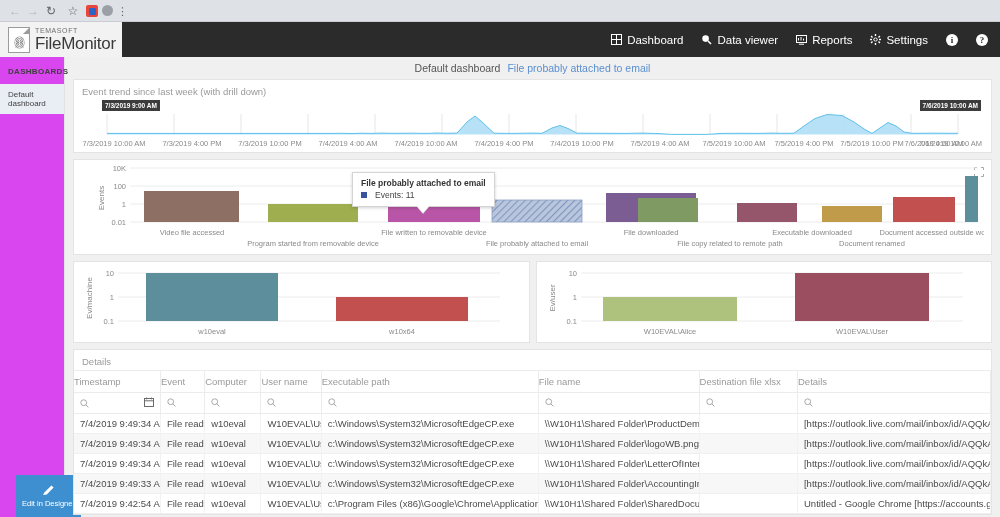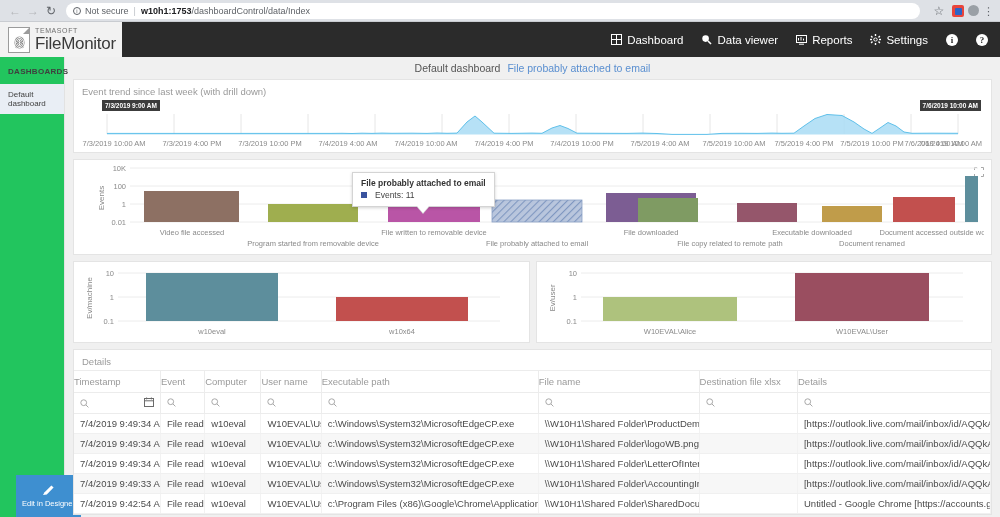--- a/index.html
+++ b/index.html
@@ -119,21 +119,21 @@
     background: #ffffff; color: #2b2b2b;
     font-size: 9px; font-weight: bold;
     display: inline-flex; align-items: center; justify-content: center;
     font-family: "Liberation Serif", serif;
   }
 
   
   .app-body { display: flex; height: 460px; }
   .sidebar {
     width: 65px;
-    background: #22c55e;
+    background: #d946ef;
     border-right: 1px solid #e2e2e2;
     position: relative;
     flex: 0 0 auto;
   }
   .sb-title {
     font-size: 8px; font-weight: bold; color: #3f3f3f;
     padding: 10px 0 8px 8px; letter-spacing: 0.3px;
   }
   .sb-item {
     font-size: 8px; color: #3f3f3f;
@@ -262,27 +262,20 @@
   tr.alt td { background: #f7f7f7; }
   .mag { display: inline-block; width: 9px; height: 9px; }
 </style>
 </head>
 <body>
 
 <div class="browser-bar">
   <div class="nav-btn dim">←</div>
   <div class="nav-btn dim">→</div>
   <div class="nav-btn">↻</div>
-  <div class="omnibox">
-    <span class="info-circle">i</span>
-    <span class="not-secure">Not secure</span>
-    <span class="url-sep">|</span>
-    <span class="url-host">w10h1:1753</span>
-      <span class="url-rest">/dashboardControl/data/Index</span>
-  </div>
   <div class="bar-right">
     <div class="nav-btn">☆</div>
     <div class="ext-icon"></div>
     <div class="avatar-icon"></div>
     <div class="kebab">⋮</div>
   </div>
 </div>
 
 <div class="app-header">
   <div class="logo-box">

